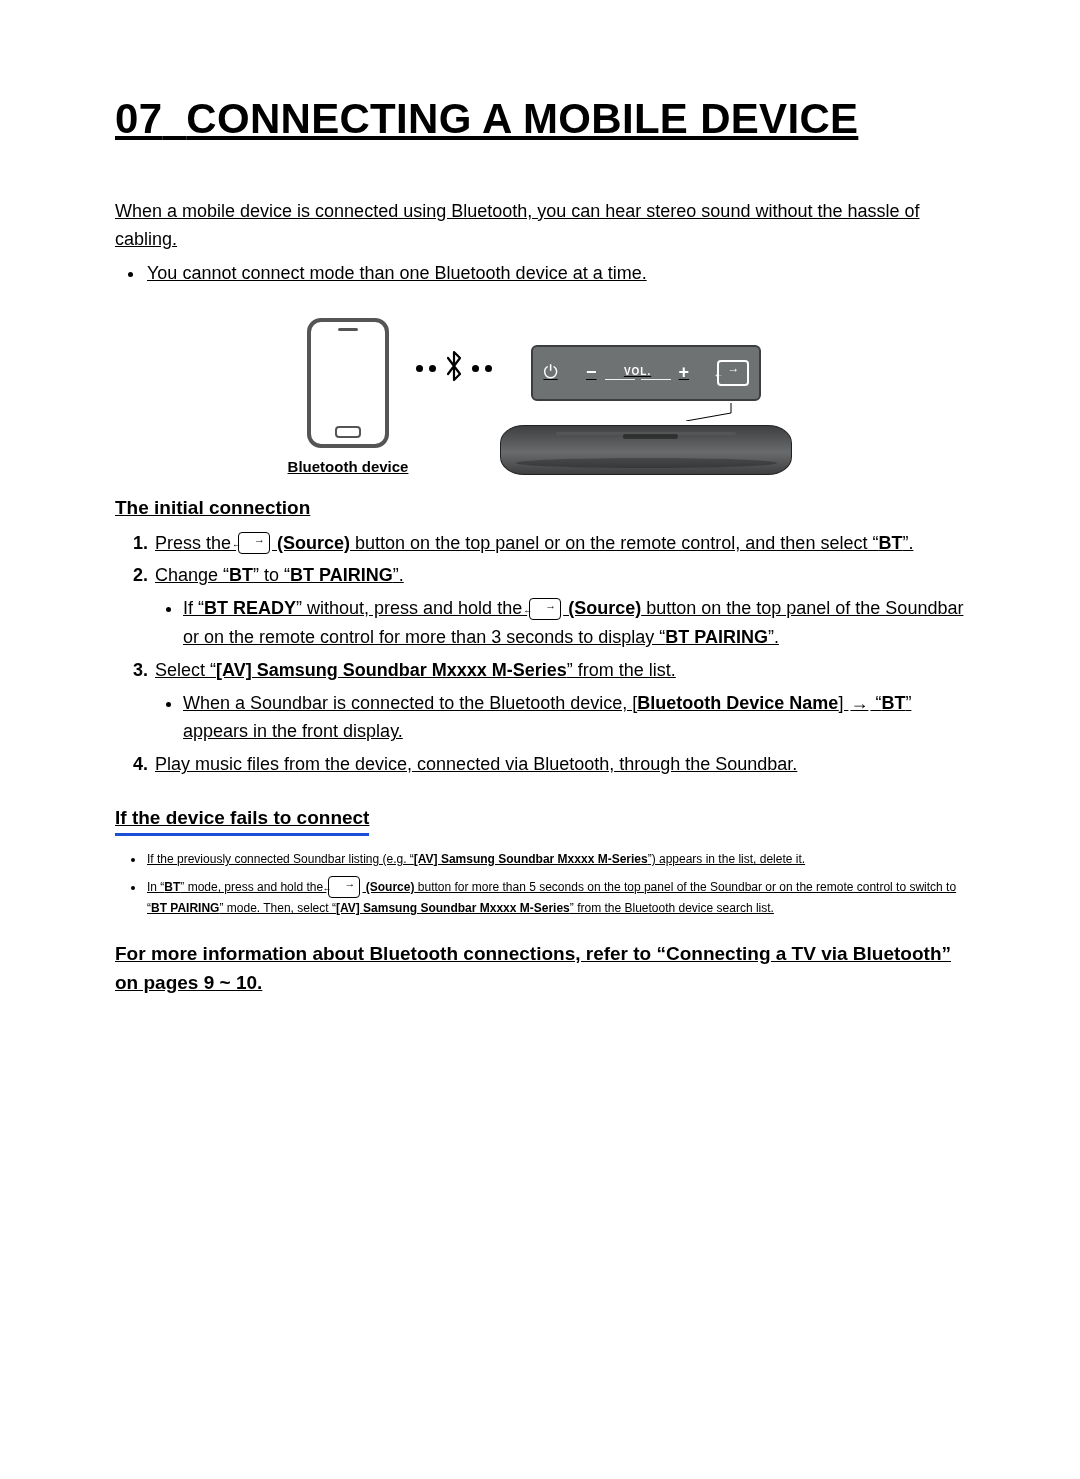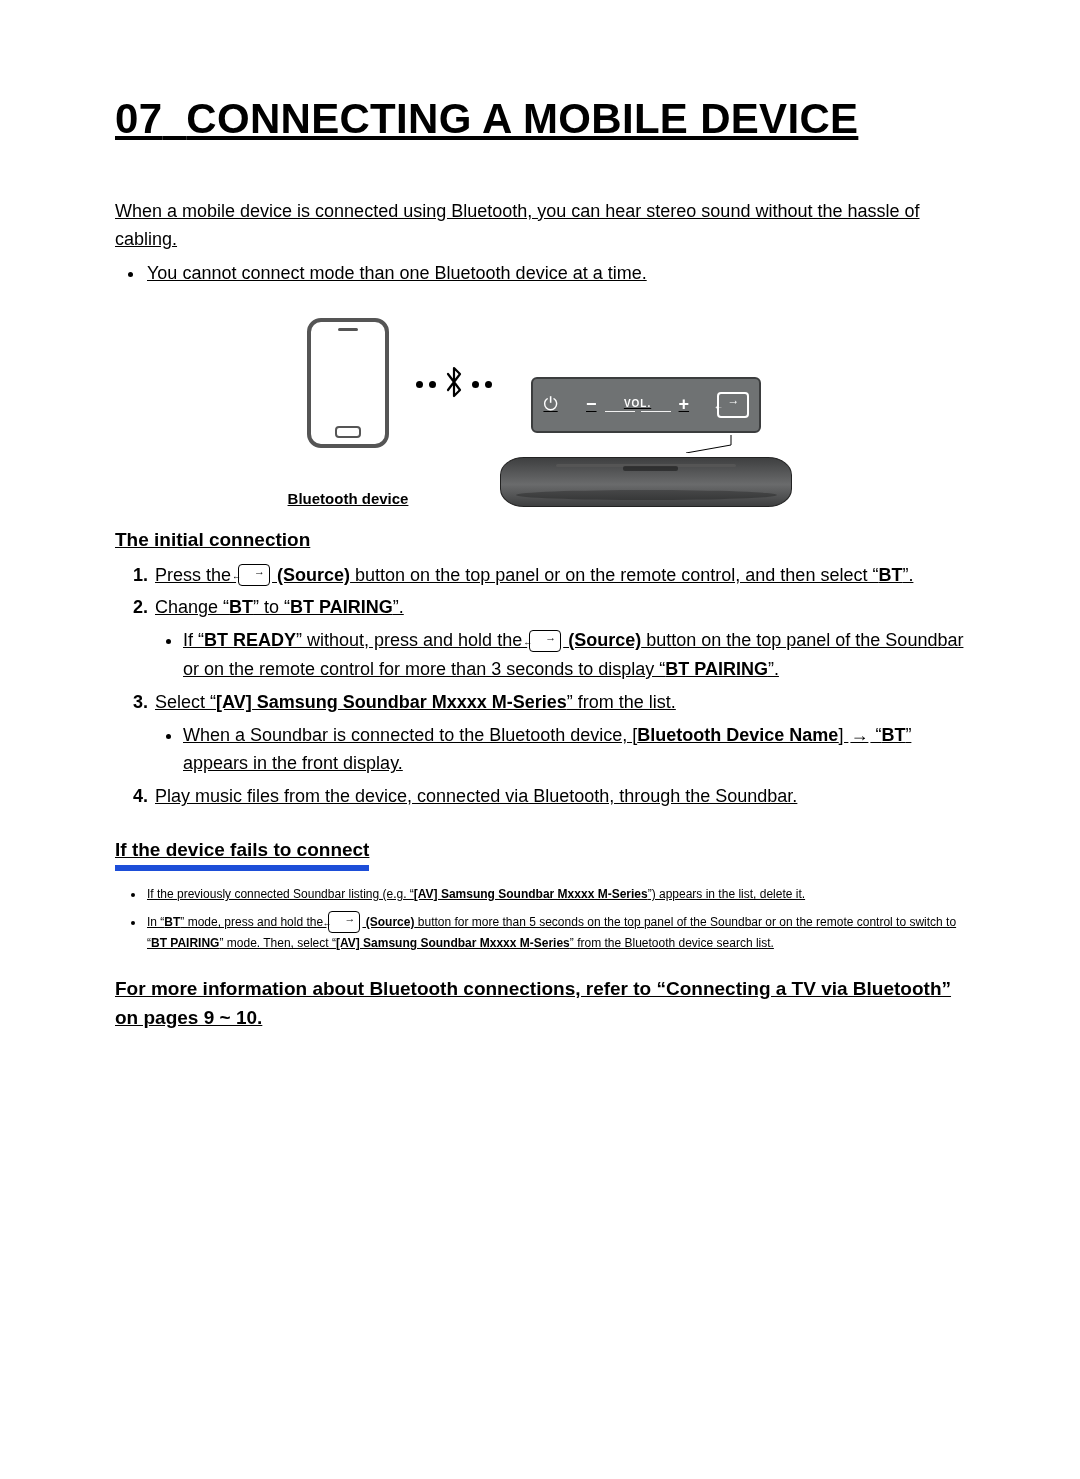--- a/index.html
+++ b/index.html
@@ -201,21 +201,21 @@
     font-weight: 700;
     text-align: center;
     margin-top: 10px;
   }
   .sub-heading {
     font-size: 19px;
     font-weight: 700;
     margin: 22px 0 10px 0;
   }
   .sub-heading.uline {
-    border-bottom: 6px solid #1d4ed8;
+    border-bottom: 3px solid #1d4ed8;
     padding-bottom: 4px;
     display: block;
     width: fit-content;
     margin-top: 28px;
     margin-bottom: 14px;
   }
   ol.steps {
     padding-left: 38px;
     margin: 0;
   }
@@ -301,21 +301,21 @@
 
 
   <p class="intro">When a mobile device is connected using Bluetooth, you can hear stereo sound without the hassle of cabling.</p>
 
   <ul class="top-bullets">
     <li>You cannot connect mode than one Bluetooth device at a time.</li>
   </ul>
 
   <div class="diagram-wrap">
     <div class="diagram-row">
-      <div style="display:flex;flex-direction:column;align-items:center;gap:32px;">
+      <div style="display:flex;flex-direction:column;align-items:center;">
         <div class="phone">
           <div class="speaker"></div>
           <div class="home"></div>
         </div>
         <div class="caption">Bluetooth device</div>
       </div>
       <div class="bt-dots">
         <span class="dot"></span>
         <span class="dot"></span>
         <span class="bt-glyph">

